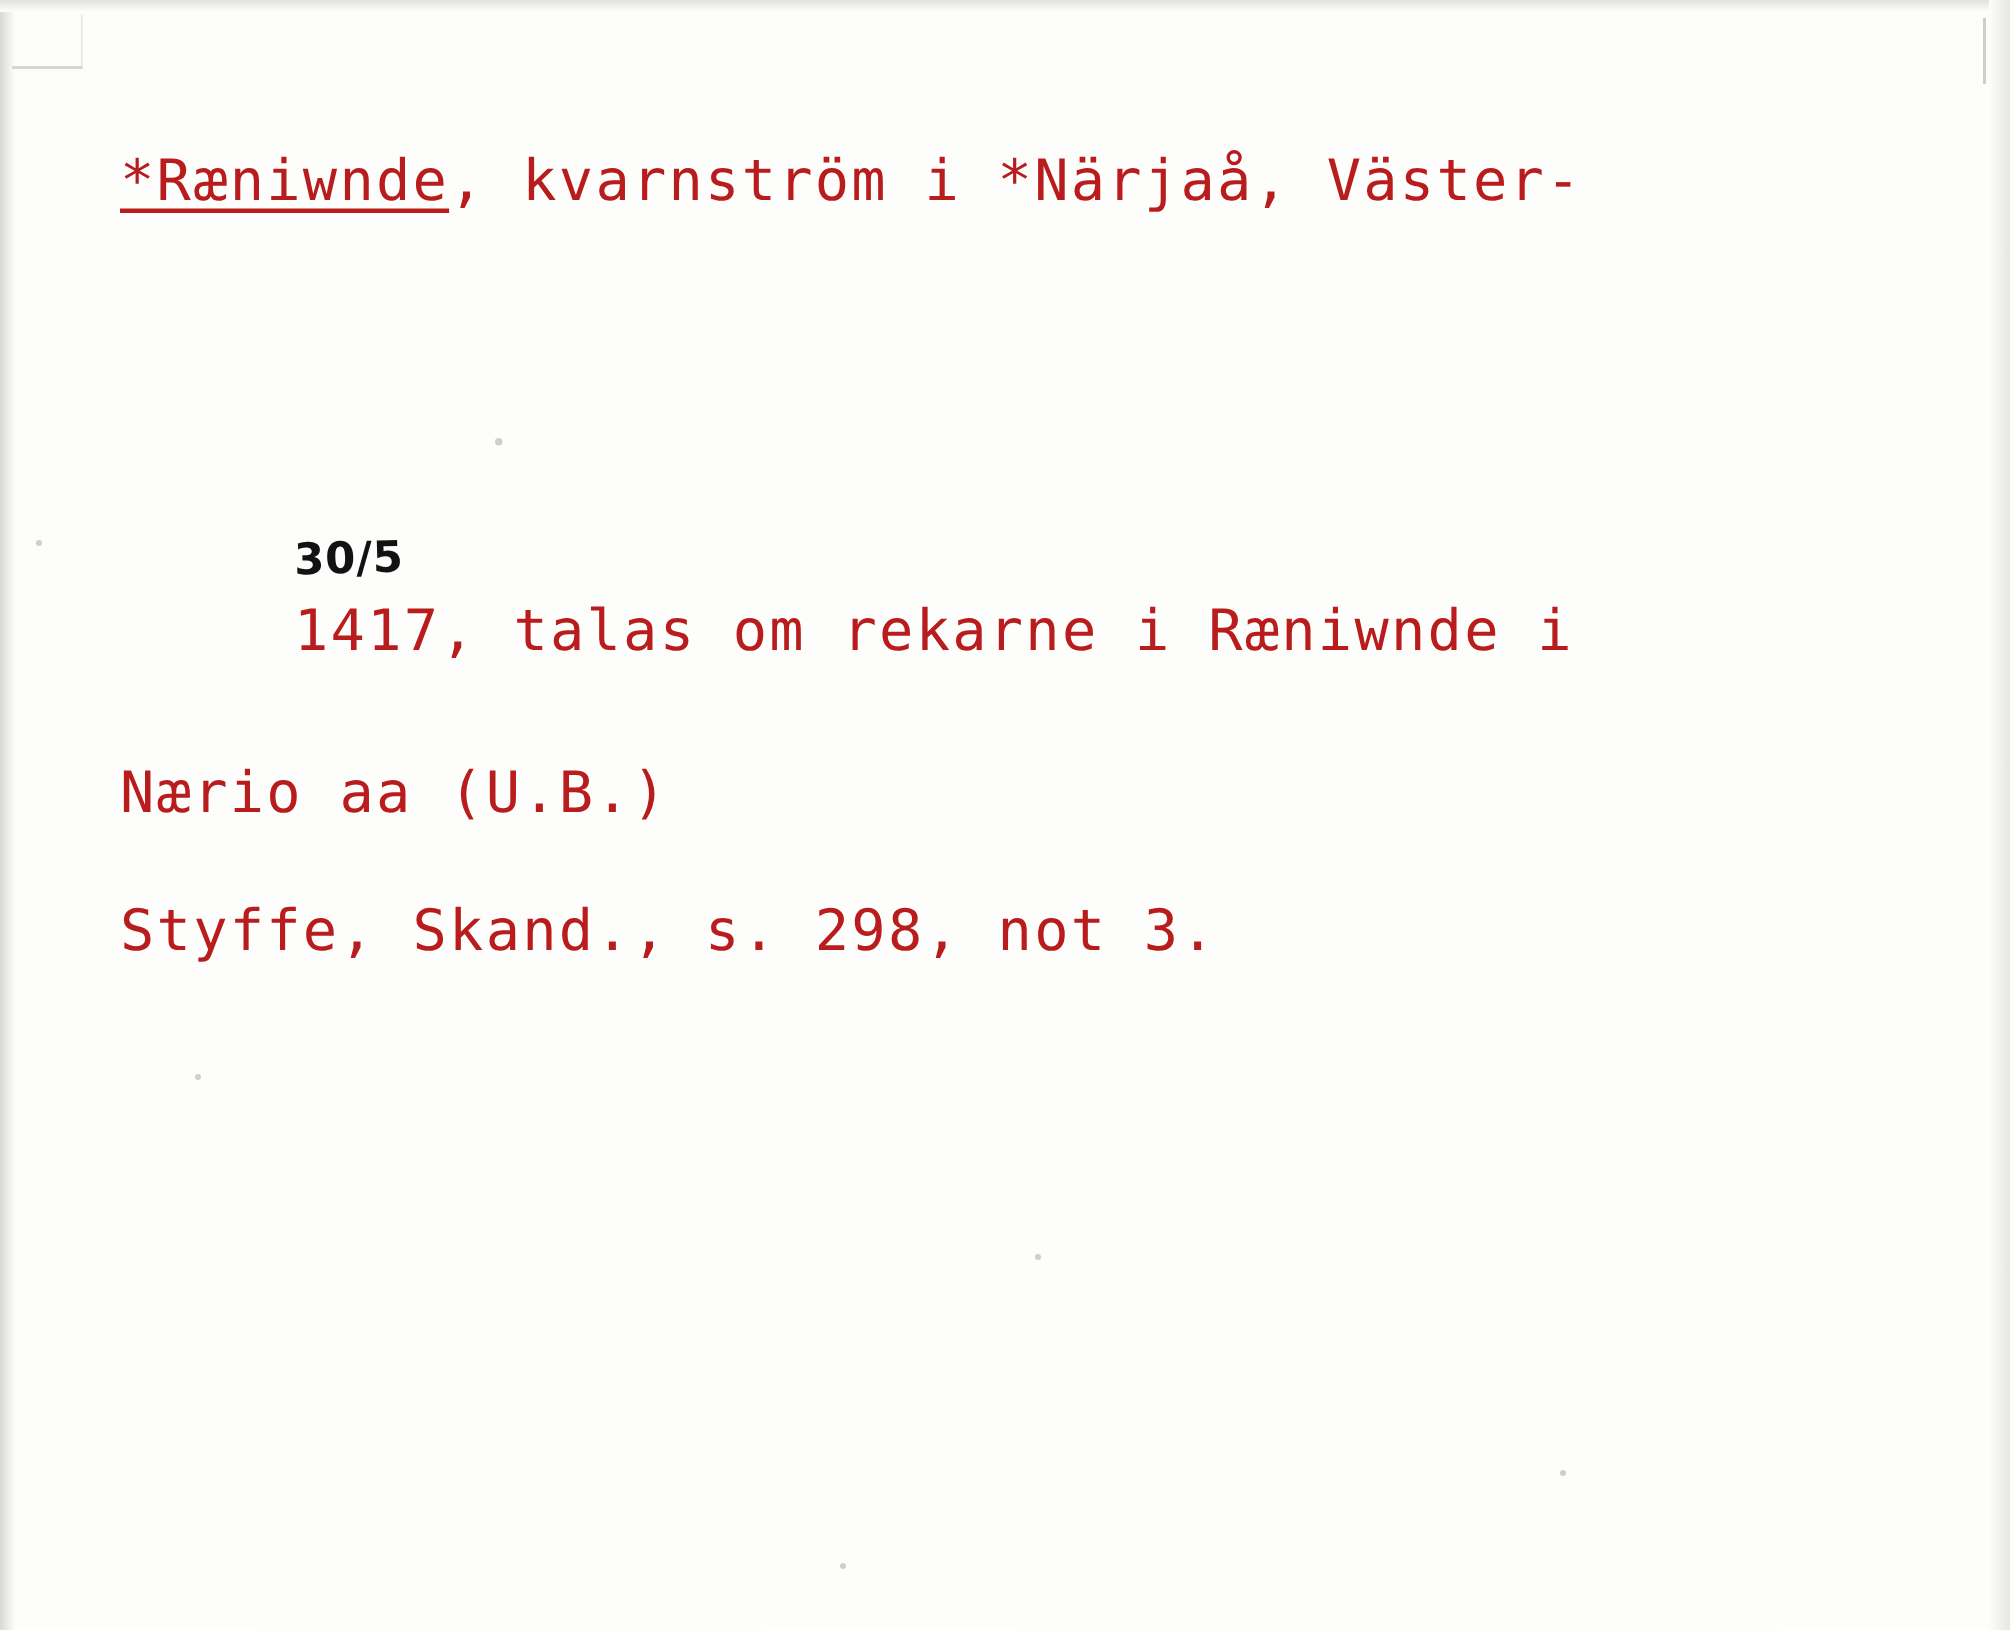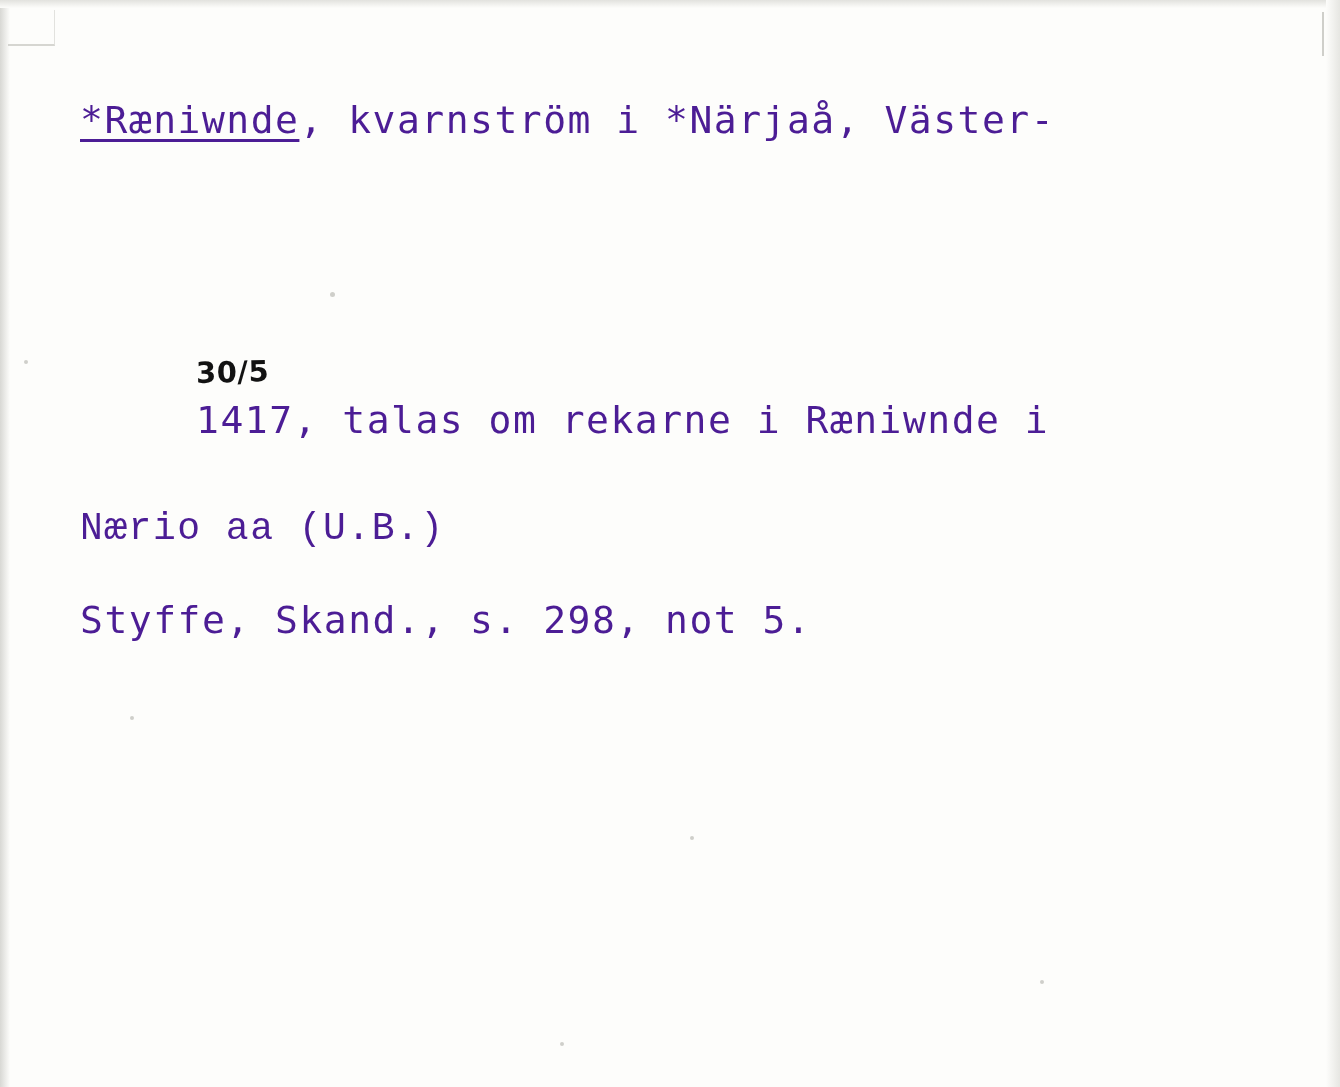--- a/index.html
+++ b/index.html
@@ -49,21 +49,21 @@
     width: 2px; height: 44px;
     background: #cfcfca;
   }
 
   .typed {
     position: absolute;
     white-space: pre;
     font-family: "DejaVu Sans Mono", monospace;
     font-size: 38px;
     letter-spacing: 1.5px;
-    color: #4c1d95;
+    color: #b91c1c;
     line-height: 1.1;
   }
 
   
   .line-head-1 { left: 80px; top: 100px; }
   .headword {
     text-decoration: underline;
     text-underline-offset: 6px;
     text-decoration-thickness: 3px;
   }
@@ -78,21 +78,21 @@
     top: 355px;
     font-family: "DejaVu Sans", sans-serif;
     font-weight: bold;
     font-size: 29px;
     letter-spacing: 0.5px;
     color: #121212;
     transform: rotate(-1.5deg);
   }
 
   .line-body-1 { left: 196px; top: 400px; }
-  .line-body-2 { left: 80px; top: 508px; font-family: Liberation Mono, monospace; }
+  .line-body-2 { left: 80px; top: 508px; }
   .line-body-3 { left: 80px; top: 600px; }
 
   
   .speck {
     position: absolute;
     background: #cfcfca;
     border-radius: 50%;
   }
 </style>
 </head>
@@ -106,21 +106,21 @@
   <div class="corner-mark"></div>
   <div class="edge-notch"></div>
 
   <div class="typed line-head-1"><span class="headword">*Ræniwnde</span><span>, kvarnström i *Närjaå, Väster-</span></div>
 
 
   <div class="annot">30/5</div>
 
   <div class="typed line-body-1">1417, talas om rekarne i Ræniwnde i</div>
   <div class="typed line-body-2">Nærio aa (U.B.)</div>
-  <div class="typed line-body-3">Styffe, Skand., s. 298, not 5.</div>
+  <div class="typed line-body-3">Styffe, Skand., s. 298, not 3.</div>
 
   <div class="speck" style="left:330px; top:292px; width:5px; height:5px;"></div>
   <div class="speck" style="left:24px; top:360px; width:4px; height:4px;"></div>
   <div class="speck" style="left:130px; top:716px; width:4px; height:4px;"></div>
   <div class="speck" style="left:690px; top:836px; width:4px; height:4px;"></div>
   <div class="speck" style="left:1040px; top:980px; width:4px; height:4px;"></div>
   <div class="speck" style="left:560px; top:1042px; width:4px; height:4px;"></div>
 
 </div>
 

